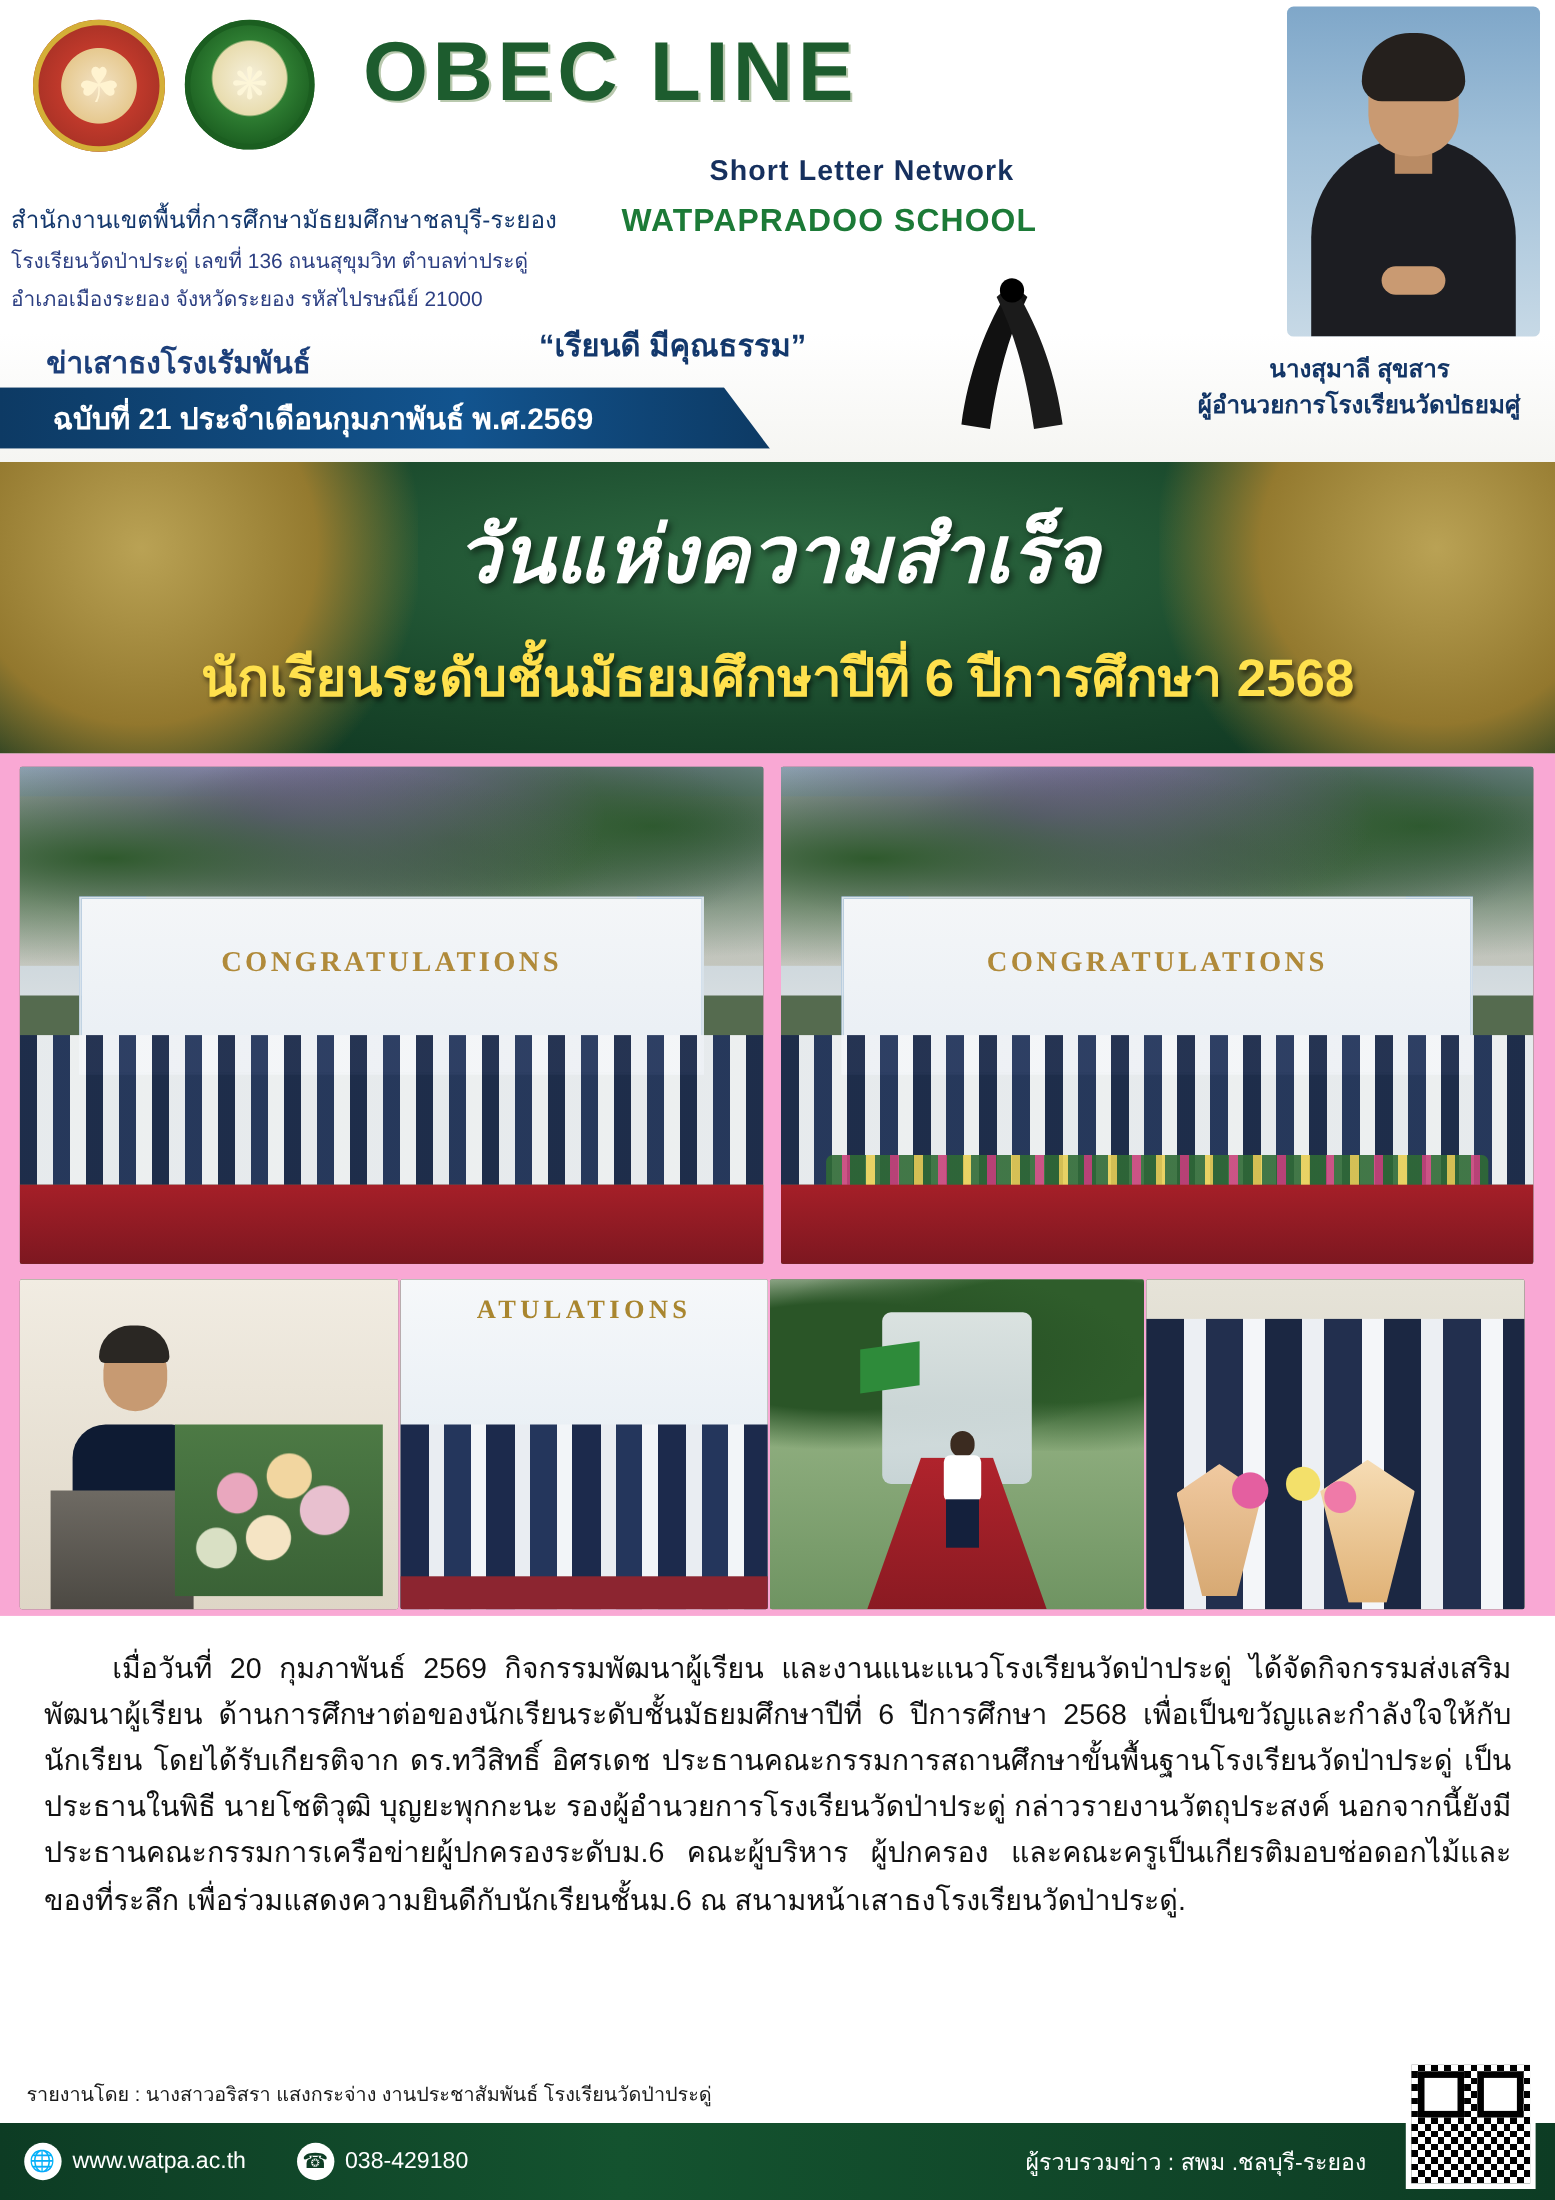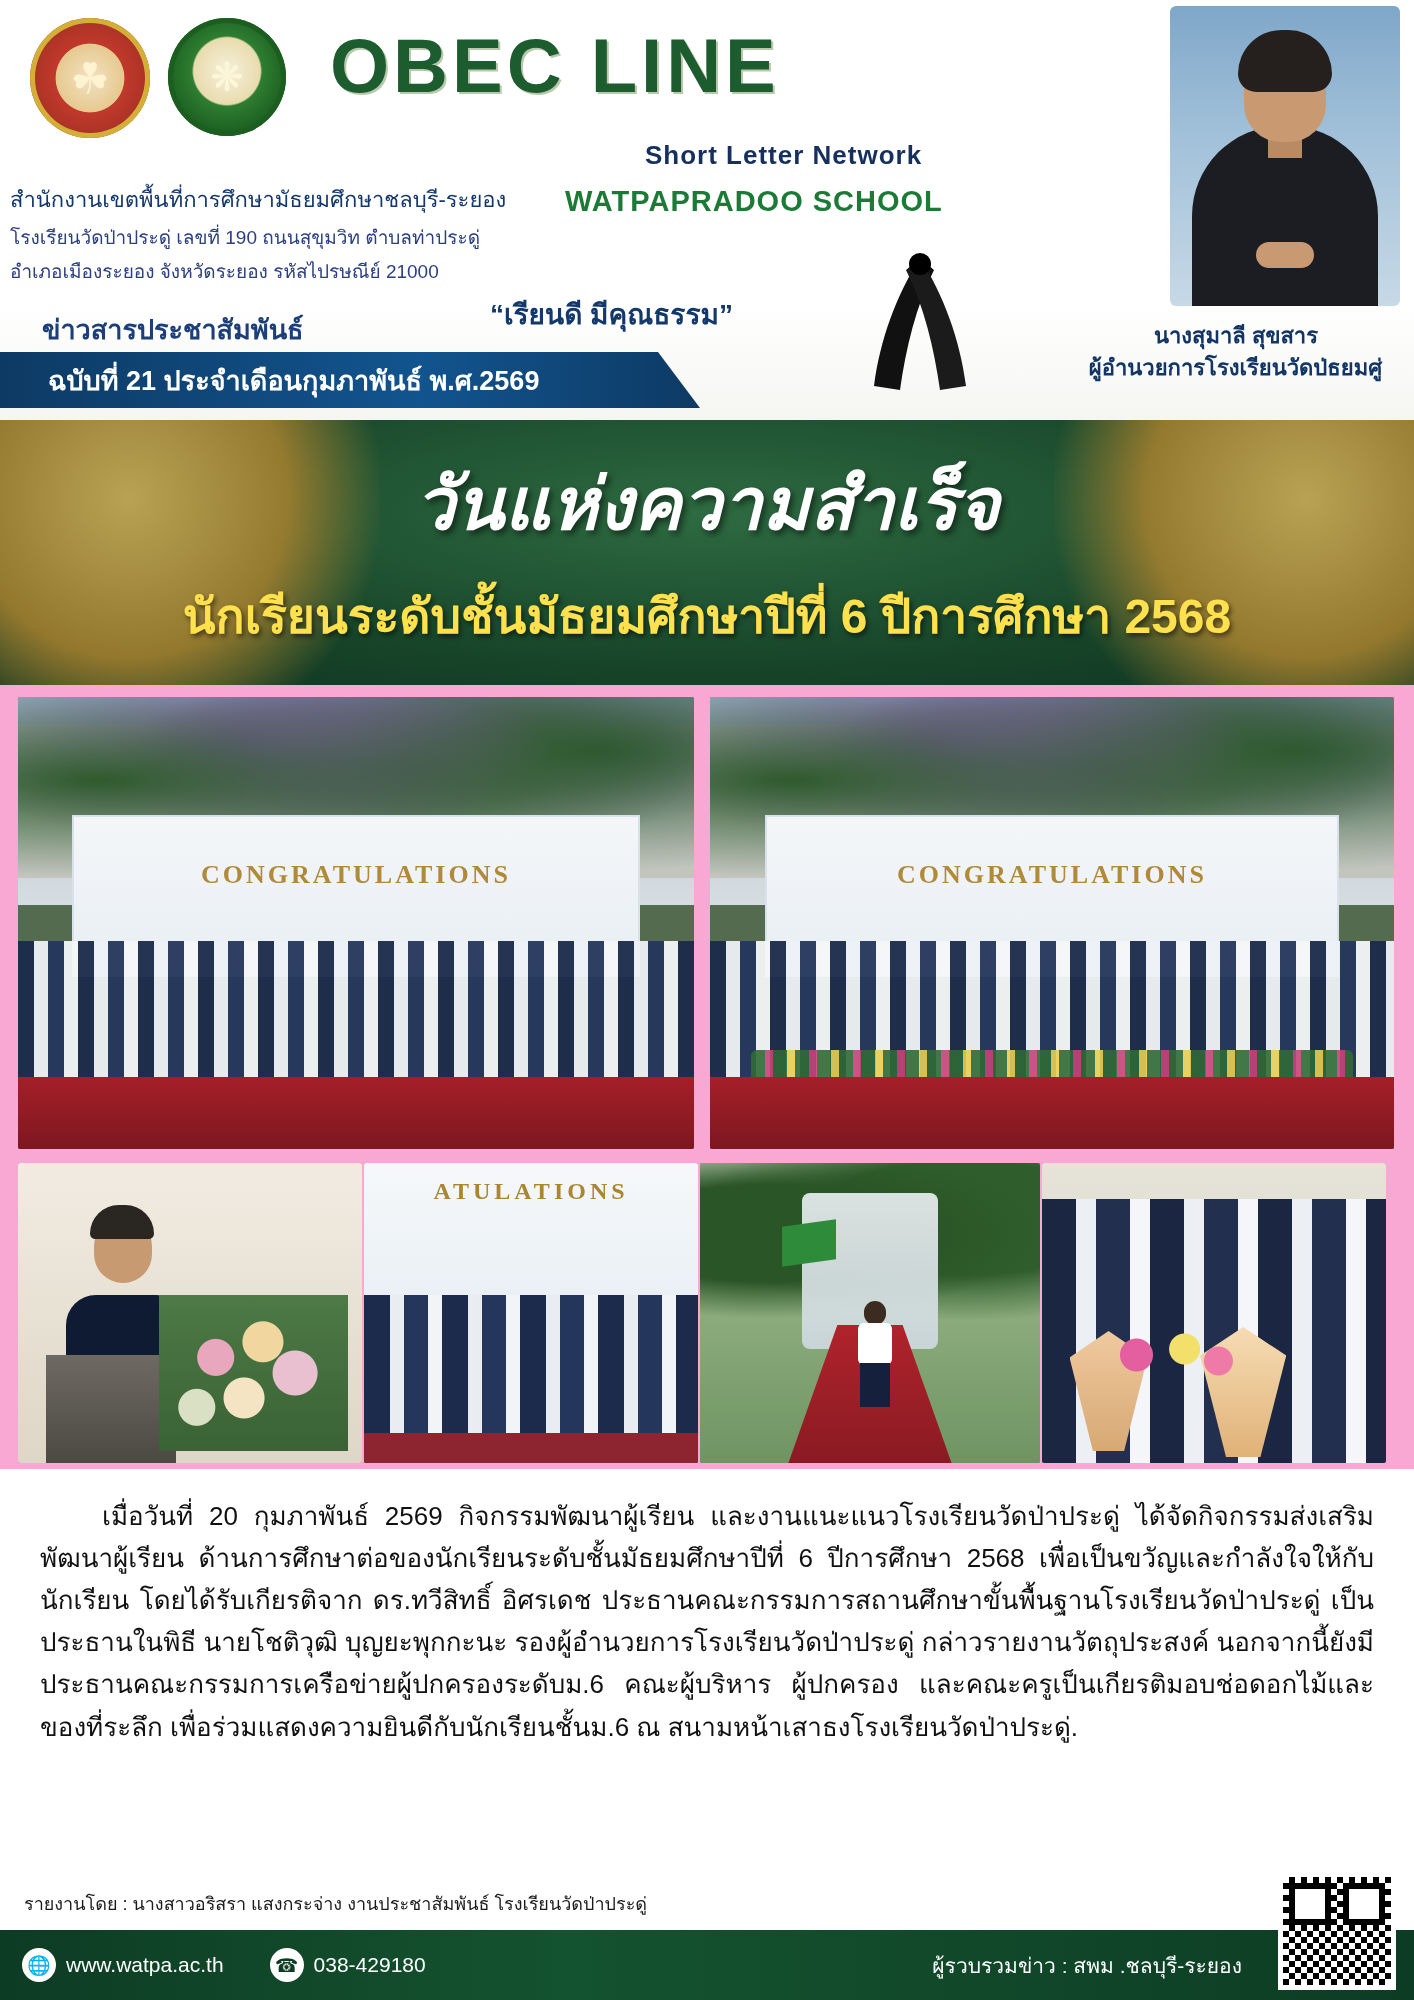--- a/index.html
+++ b/index.html
@@ -433,24 +433,24 @@
         <div class="seal-art">
             <div class="seal-glyph">❋</div>
           </div>
       </div>
 
       <div class="obec-title">OBEC LINE</div>
       <div class="obec-sub">Short Letter Network</div>
 
       <div class="area-line">สำนักงานเขตพื้นที่การศึกษามัธยมศึกษาชลบุรี-ระยอง</div>
       <div class="school-name-en">WATPAPRADOO SCHOOL</div>
-      <div class="addr1">โรงเรียนวัดป่าประดู่ เลขที่ 190 ถนนสุขุมวิท ตำบลท่าประดู่</div>
+      <div class="addr1">โรงเรียนวัดป่าประดู่ เลขที่ 136 ถนนสุขุมวิท ตำบลท่าประดู่</div>
       <div class="addr2">อำเภอเมืองระยอง จังหวัดระยอง รหัสไปรษณีย์ 21000</div>
       <div class="motto">“เรียนดี มีคุณธรรม”</div>
-      <div class="news-label">ข่าวสารประชาสัมพันธ์</div>
+      <div class="news-label">ข่าเสาธงโรงเรัมพันธ์</div>
       <div class="issue-ribbon">ฉบับที่ 21 ประจำเดือนกุมภาพันธ์ พ.ศ.2569</div>
 
       <div class="black-ribbon">
         <svg width="120" height="150" viewBox="0 0 120 150">
           <path d="M60 14 C36 52, 20 96, 14 142 L40 146 C46 104, 56 62, 74 26 Z" fill="#111"></path>
           <path d="M60 14 C84 52, 100 96, 106 142 L80 146 C74 104, 64 62, 46 26 Z" fill="#1b1b1b"></path>
           <circle cx="60" cy="20" r="11" fill="#000"></circle>
         </svg>
       </div>
 

